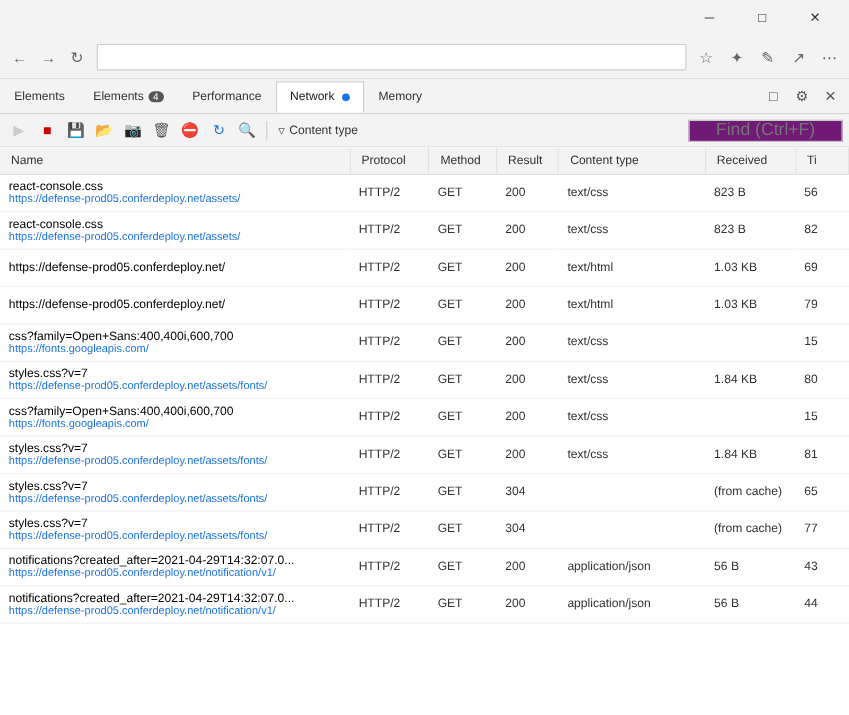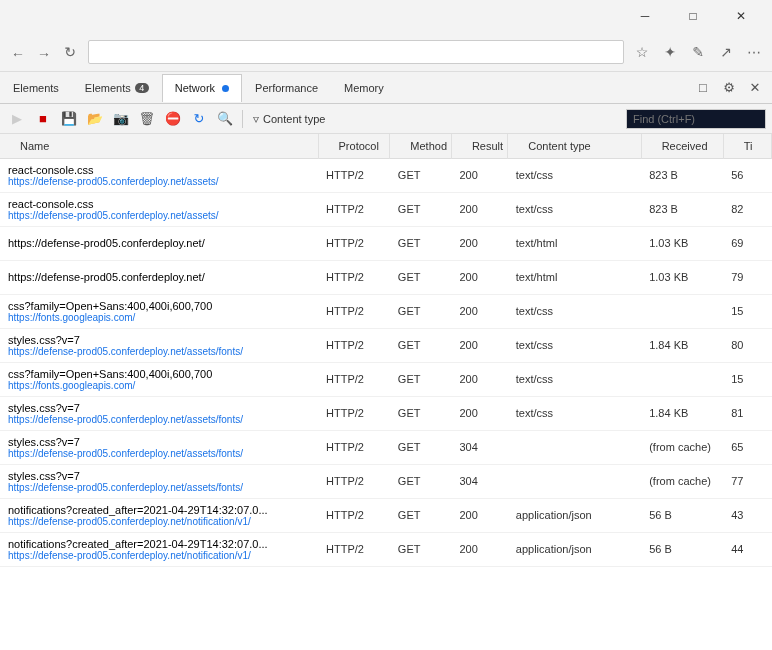--- a/index.html
+++ b/index.html
@@ -139,44 +139,45 @@
     .find-box {
       margin-left: auto;
       display: flex;
       align-items: center;
     }
     .find-input {
       width: 140px;
       height: 20px;
       border: 1px solid #ccc;
       padding: 0 6px;
-      font-size: 11px;
-      background: #0f172a;
+      font-size: 16px;
+      background: #701a75;
       color: #999;
+      text-align: center;
     }
 
     
     .network-table-container {
       overflow-y: auto;
       height: calc(650px - 32px - 40px - 32px - 30px);
       background: white;
     }
     .network-table {
       width: 100%;
       border-collapse: collapse;
       table-layout: fixed;
     }
     .network-table thead tr {
       background: #f3f3f3;
       border-bottom: 1px solid #ddd;
       height: 24px;
     }
     .network-table th {
       text-align: left;
-      padding: 0 20px;
+      padding: 0 10px;
       font-weight: 500;
       font-size: 11px;
       color: #333;
       border-right: 1px solid #e0e0e0;
       white-space: nowrap;
       overflow: hidden;
     }
     .network-table td {
       padding: 0 8px;
       font-size: 11px;
@@ -224,26 +225,26 @@
 </div>
 
 <div class="devtools-tabs">
   <div class="devtools-tab">
     <span>Elements</span>
   </div>
   <div class="devtools-tab">
     <span>Elements</span>
     <span class="tab-close-badge">4</span>
   </div>
+  <div class="devtools-tab">
+    <span>Performance</span>
+  </div>
   <div class="devtools-tab active">
     <span>Network</span>
     <span class="tab-dot"></span>
-  </div>
-  <div class="devtools-tab">
-    <span>Performance</span>
   </div>
   <div class="devtools-tab">
     <span>Memory</span>
   </div>
   <div style="margin-left:auto; display:flex; align-items:center; gap:4px; padding-right:6px;">
     <div class="nt-btn">□</div>
     <div class="nt-btn">⚙</div>
     <div class="nt-btn">✕</div>
   </div>
 </div>

